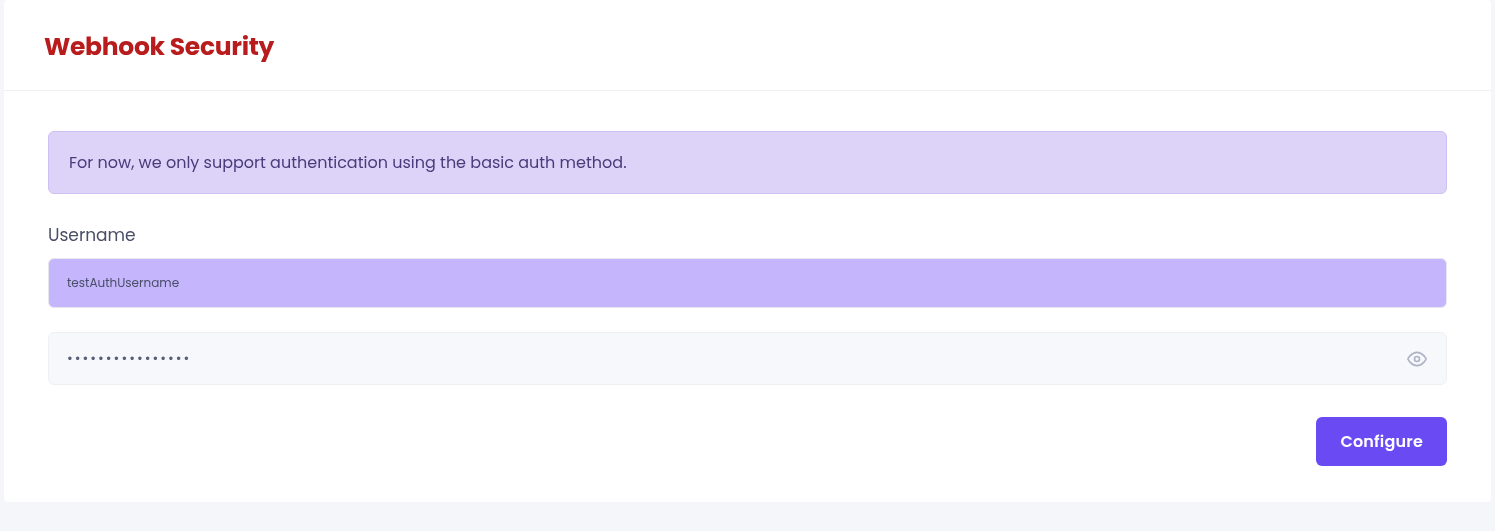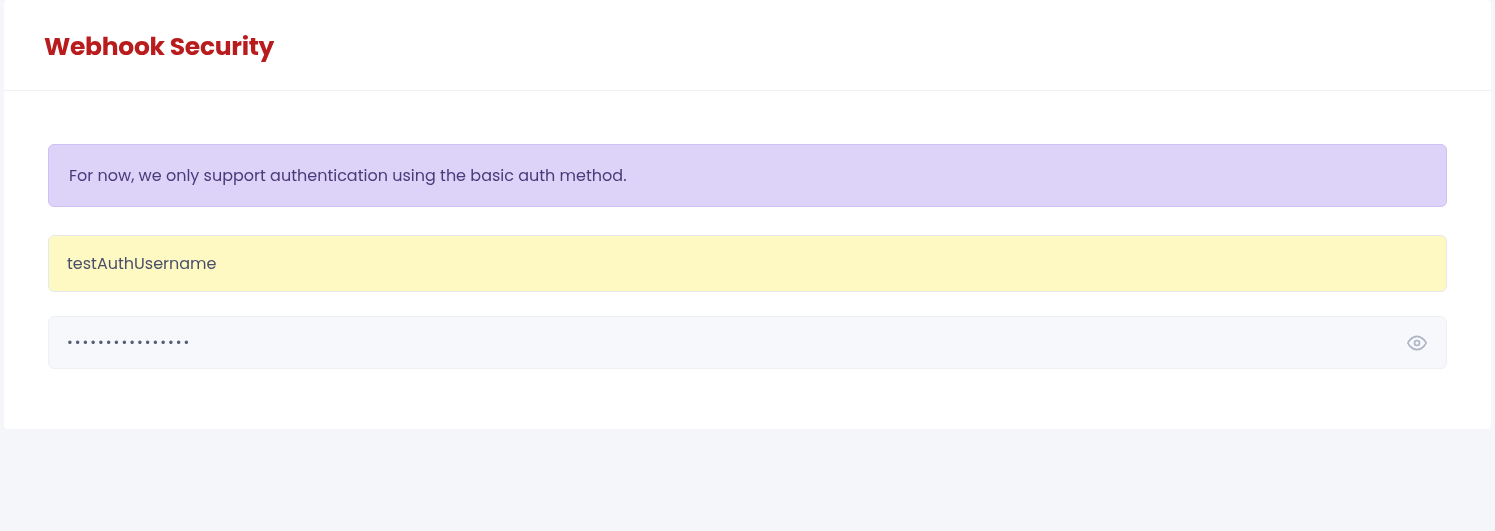--- a/index.html
+++ b/index.html
@@ -34,40 +34,39 @@
       padding: 40px 44px 36px 44px;
     }
     .info-banner {
       background: #ddd2f8;
       border: 1px solid #cfc0f3;
       border-radius: 6px;
       padding: 18px 20px;
       color: #4a3b7a;
       font-size: 16px;
       margin-bottom: 28px;
-      margin-top: 13px;
     }
     .form-group {
       margin-bottom: 24px;
     }
     .form-label {
       display: block;
       font-size: 17px;
       color: #4a4f68;
       margin-bottom: 10px;
       font-weight: 400;
     }
     .form-input {
       width: 100%;
       padding: 15px 18px;
-      font-size: 16px;
+      font-size: 12px;
       color: #4a4f68;
       border: 1px solid #e6e8ee;
       border-radius: 6px;
-      background: #fef9c3;
+      background: #c4b5fd;
       outline: none;
     }
     .form-input[readonly] {
       background: #f6f8fb;
       color: #5a5f78;
       border: 1px solid #eef0f4;
     }
     .input-wrapper {
       position: relative;
     }
@@ -110,29 +109,33 @@
 <body>
 
 <div class="card">
   <div class="card-header">
     <h1 class="card-title">Webhook Security</h1>
   </div>
   <div class="card-body">
     <div class="info-banner">For now, we only support authentication using the basic auth method.</div>
 
     <div class="form-group">
+      <label class="form-label">Username</label>
       <input type="text" class="form-input" value="testAuthUsername" style="">
     </div>
 
     <div class="form-group">
       <div class="input-wrapper">
         <input type="text" readonly="" class="form-input password" value="••••••••••••••••" style="">
         <button class="eye-toggle">
           <svg width="20" height="20" viewBox="0 0 24 24" fill="none" stroke="currentColor" stroke-width="2" stroke-linecap="round" stroke-linejoin="round">
             <path d="M1 12s4-8 11-8 11 8 11 8-4 8-11 8-11-8-11-8z"></path>
             <circle cx="12" cy="12" r="3"></circle>
           </svg>
         </button>
       </div>
     </div>
 
+    <div class="card-footer">
+      <button class="btn-primary">Configure</button>
+    </div>
   </div>
 </div>
 
 </body></html>

